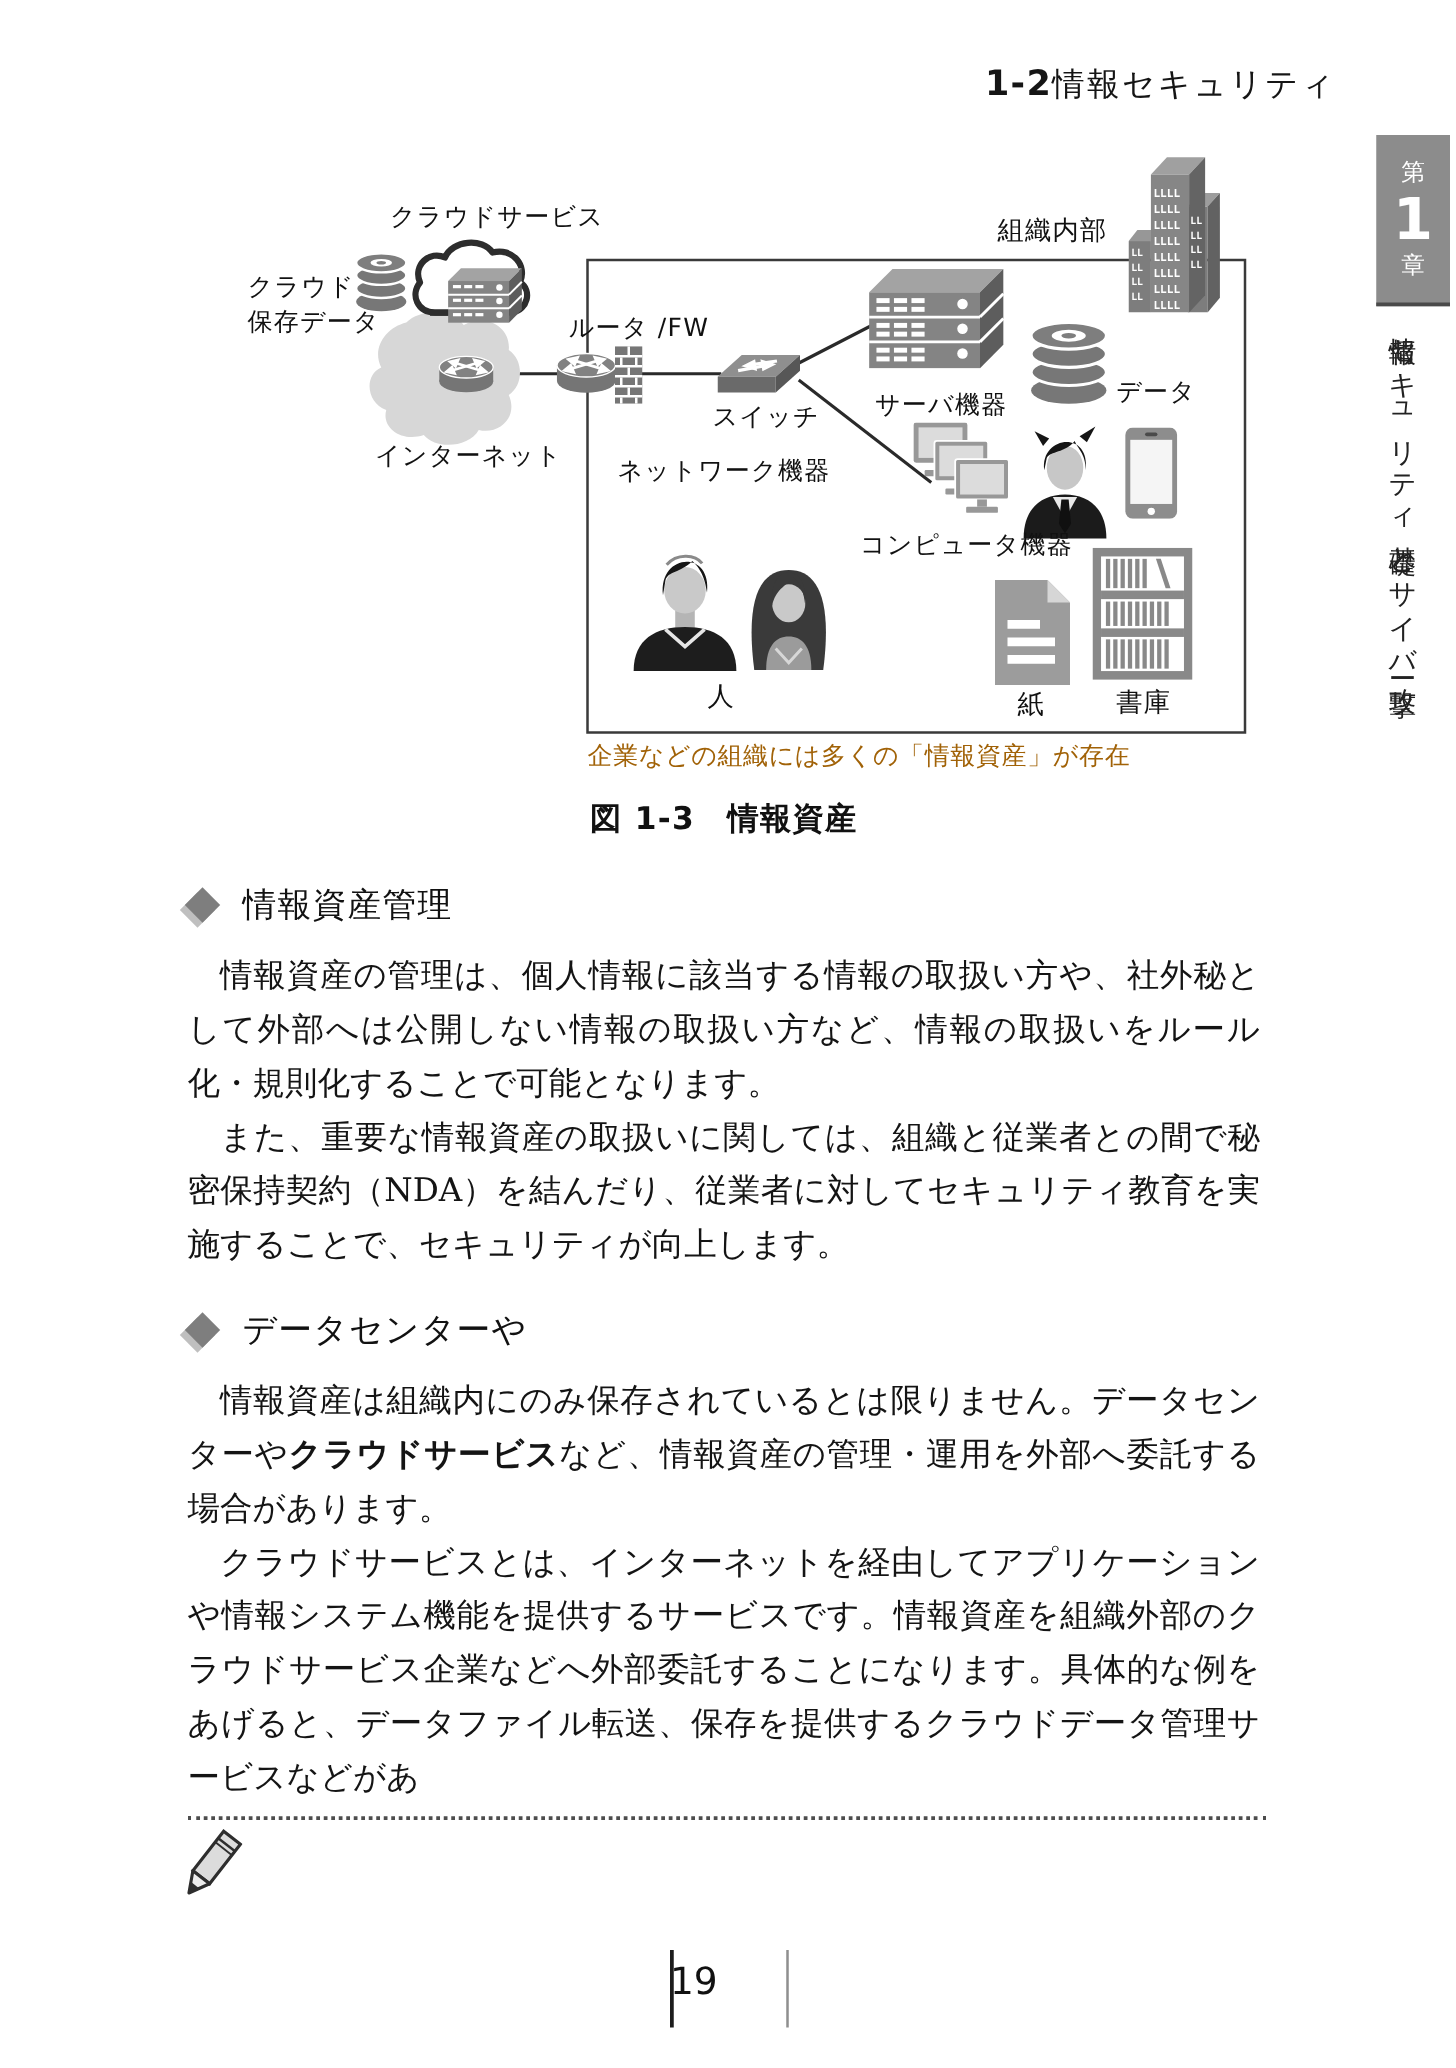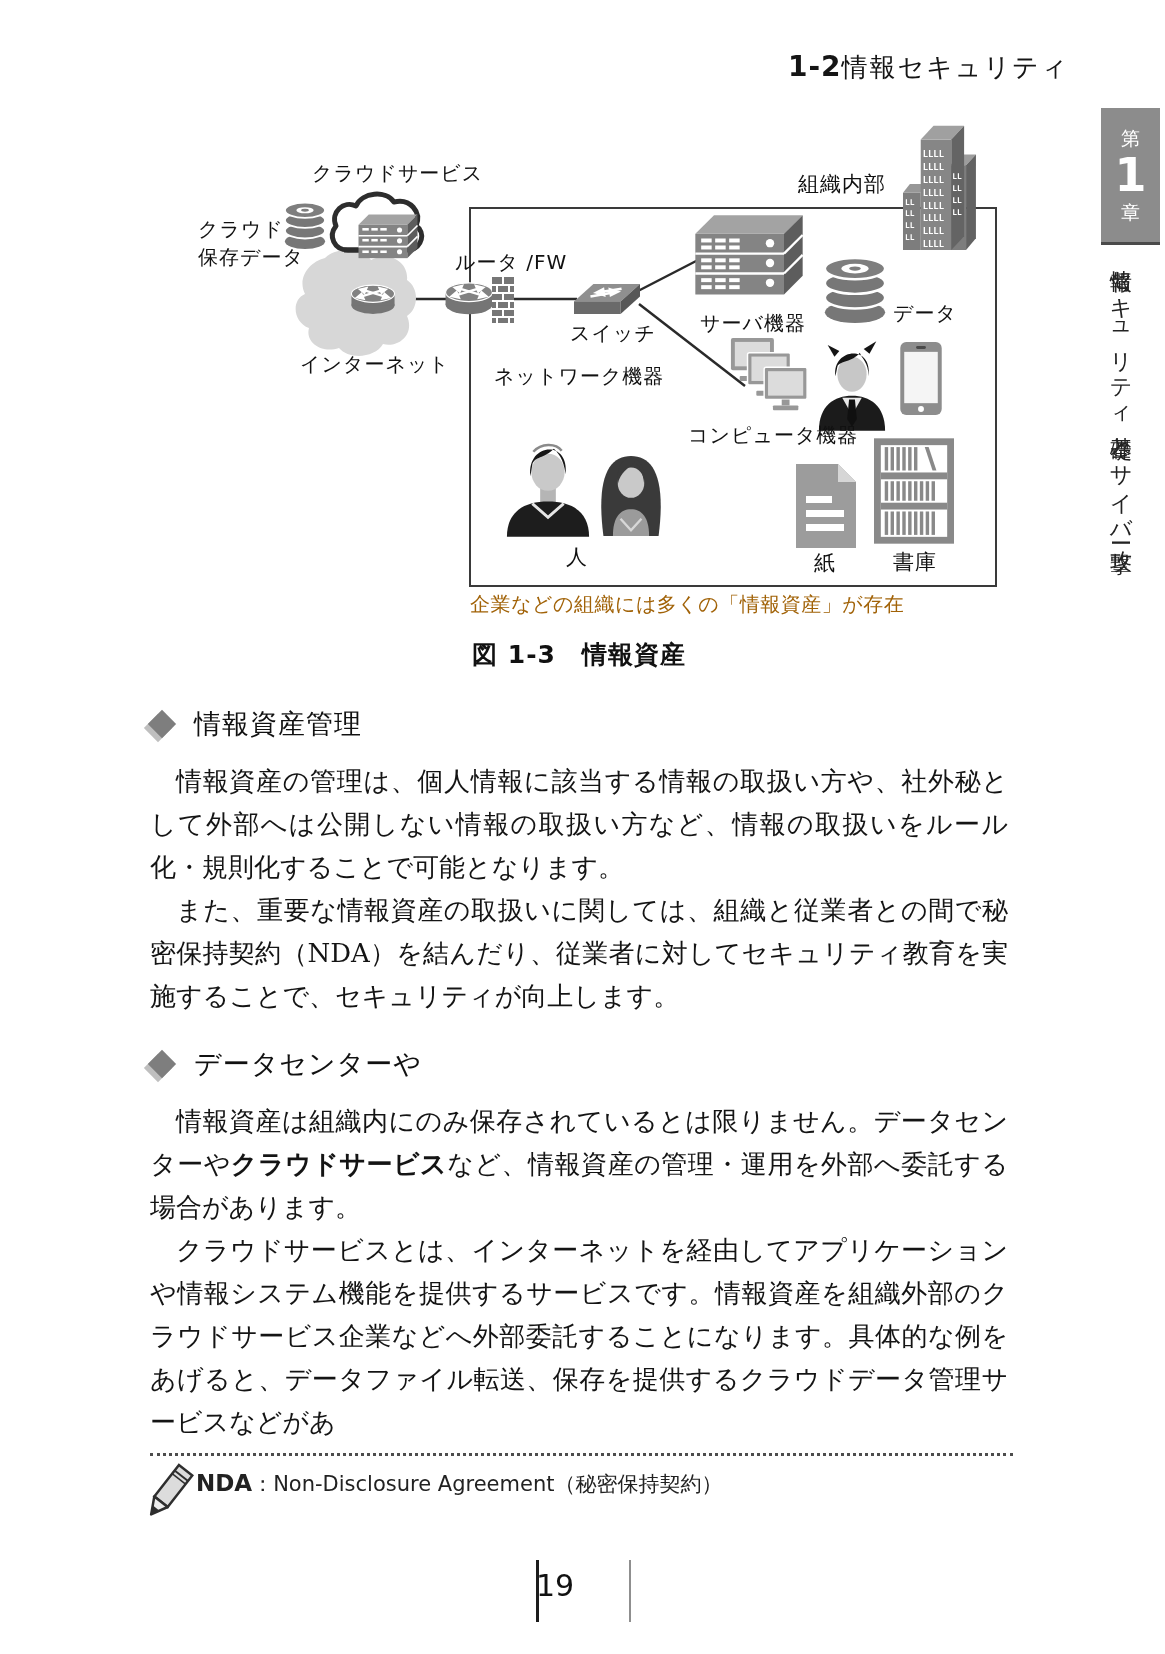--- a/index.html
+++ b/index.html
@@ -408,25 +408,20 @@
   <div class="dotline"></div>
   <svg class="pencil" width="46" height="62" viewBox="0 0 46 62">
     <g transform="rotate(38 20 30)">
       <rect x="12" y="2" width="17" height="40" fill="#dcdcdc" stroke="#2e2e2e" stroke-width="2.5"></rect>
       <line x1="12" y1="9" x2="29" y2="9" stroke="#2e2e2e" stroke-width="2"></line>
       <line x1="12" y1="13" x2="29" y2="13" stroke="#2e2e2e" stroke-width="1.5"></line>
       <polygon points="12,42 29,42 20.5,58" fill="#ededed" stroke="#2e2e2e" stroke-width="2.5" stroke-linejoin="round"></polygon>
       <polygon points="16.5,50 24.5,50 20.5,58" fill="#2e2e2e"></polygon>
     </g>
   </svg>
-  <div class="footnote">
-    <span class="term">NDA</span>
-    <span>：</span>
-    <span>Non-Disclosure Agreement（秘密保持契約）</span>
-  </div>
 
   <div class="pgnum">
     <div class="bar-l"></div>
     <div class="n">19</div>
     <div class="bar-r"></div>
   </div>
 
 </div>
 
 </body></html>

